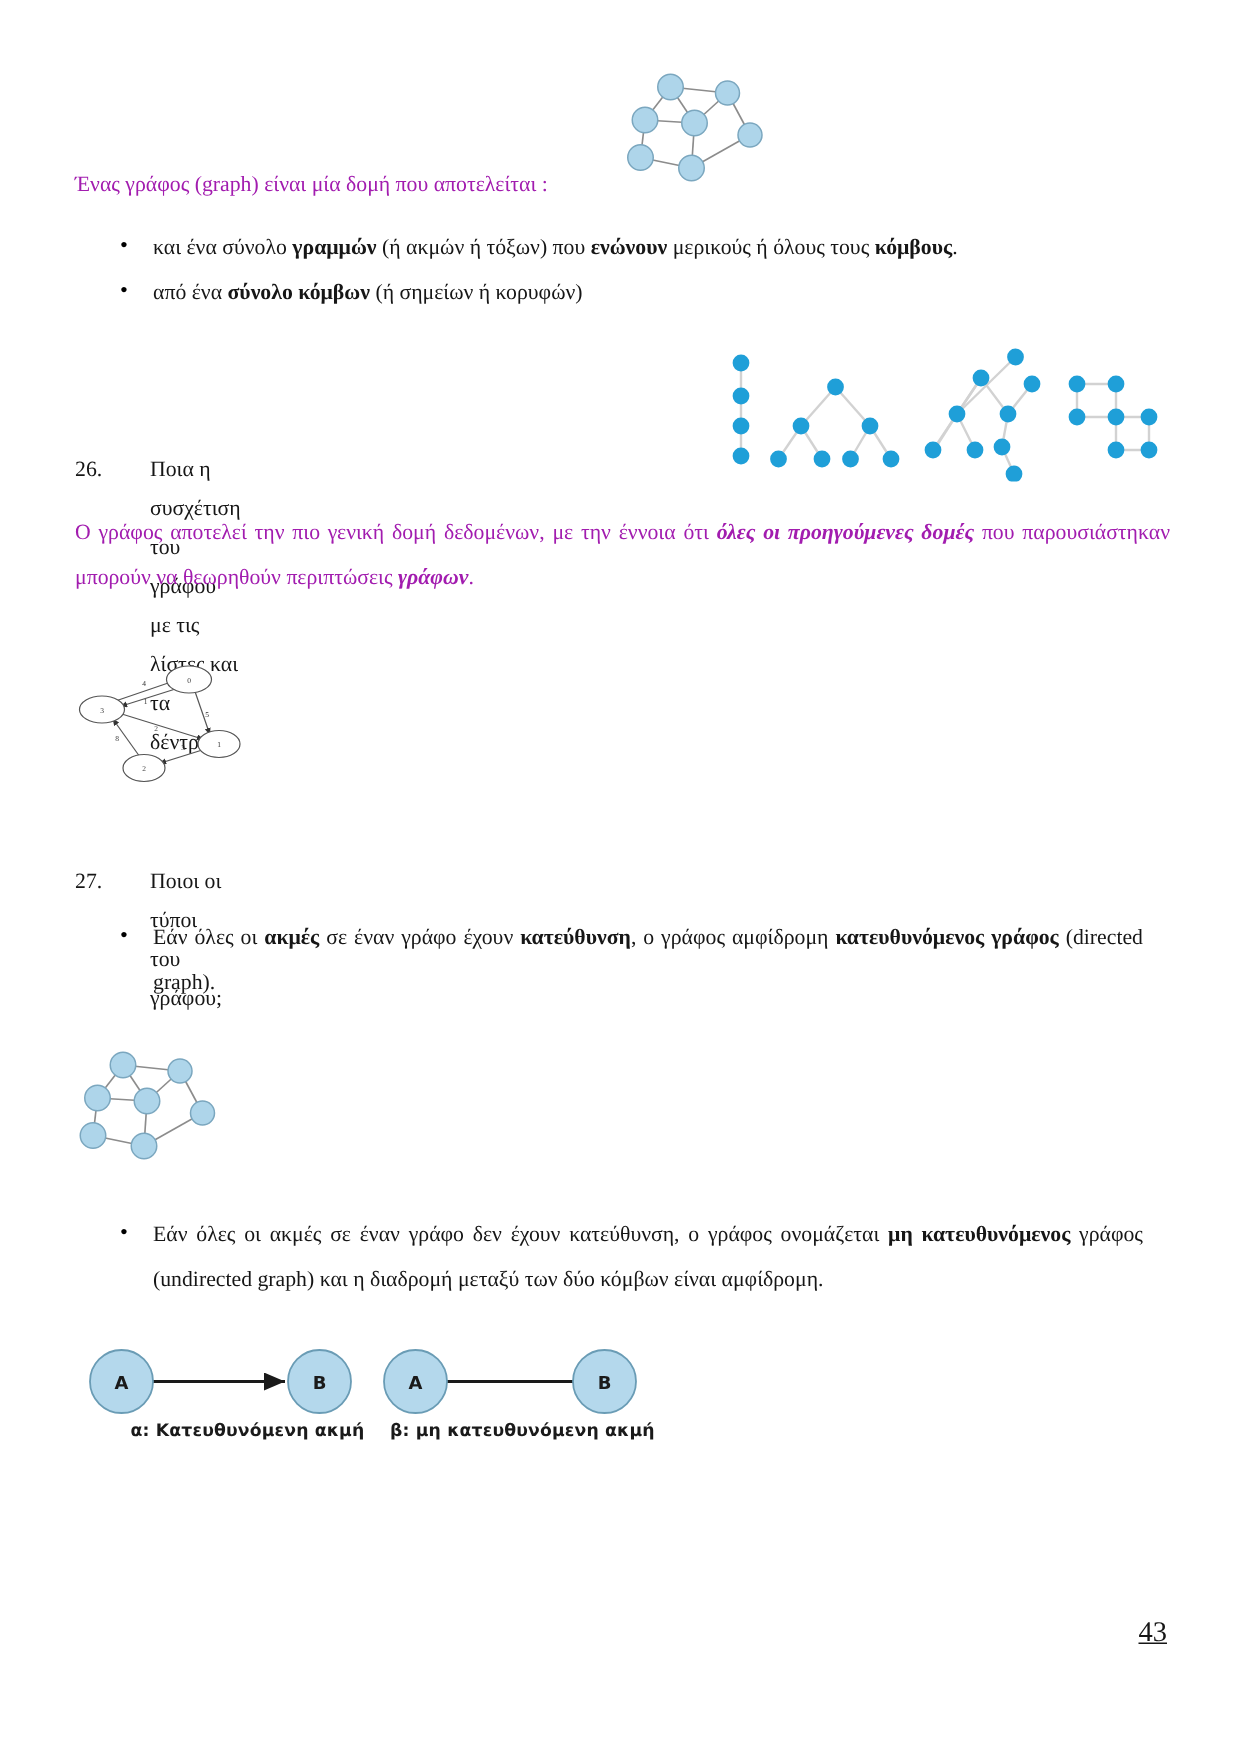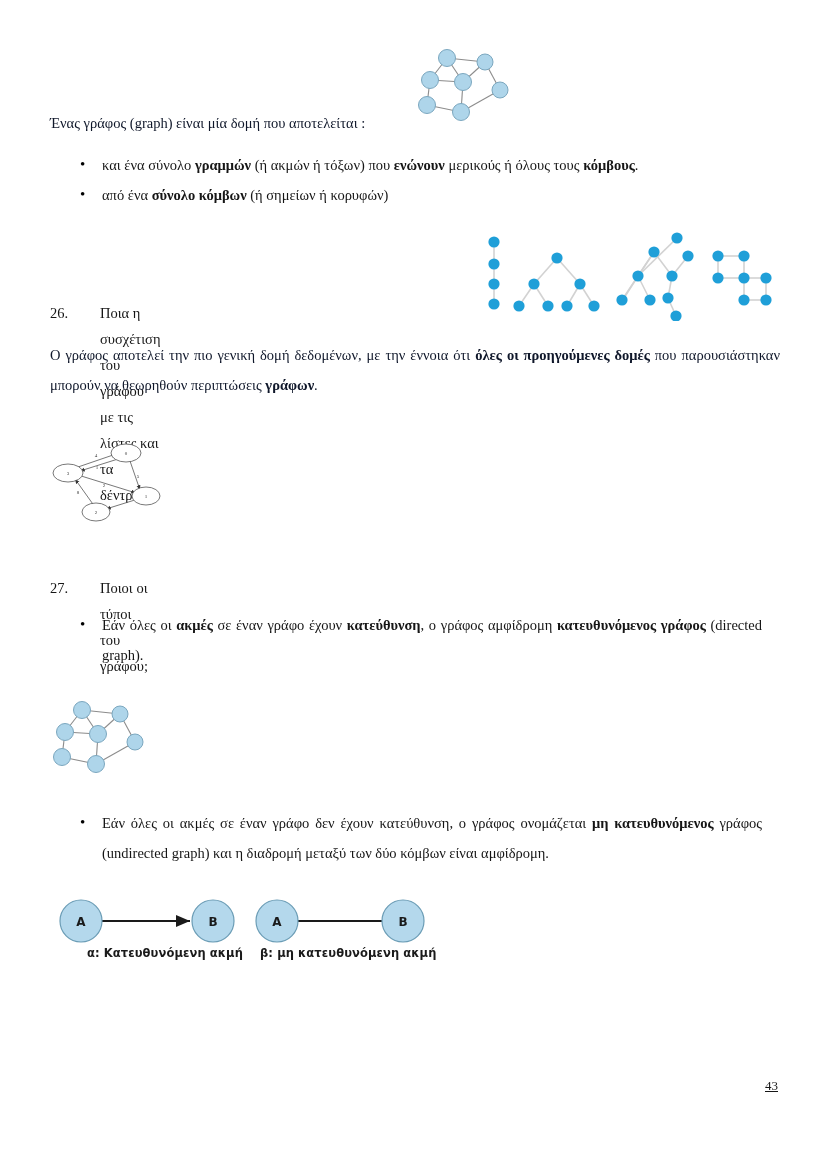--- a/index.html
+++ b/index.html
@@ -19,23 +19,23 @@
     width: 828px;
     height: 1171px;
   }
 
   
   .para {
     position: absolute;
     font-size: 14.5px;
     line-height: 30px;
     text-align: justify;
-    color: #0f172a;
-  }
-  .para b { font-weight: bold; }
+    color: #a21caf;
+  }
+  .para b { font-weight: bold; font-style: italic; }
 
   .intro { left: 50px; top: 108px; width: 420px; }
 
   ul.bullets {
     position: absolute;
     margin: 0;
     padding: 0;
     list-style: none;
   }
   ul.bullets li {
@@ -71,21 +71,21 @@
 
   .q26 { top: 300px; }
   .q27 { top: 575px; }
 
   .answer26 { left: 50px; top: 340px; width: 730px; }
 
   .pagenum {
     position: absolute;
     right: 50px;
     top: 1078px;
-    font-size: 13px;
+    font-size: 19px;
     color: #161616;
     text-decoration: underline;
   }
 
   
   .fig { position: absolute; }
 
   .fig-topgraph  { left: 415px; top: 40px;  width: 100px; height: 85px; }
   .fig-structs   { left: 472px; top: 226px; width: 310px; height: 95px; }
   .fig-digraph   { left: 48px;  top: 435px; width: 120px; height: 90px; }

